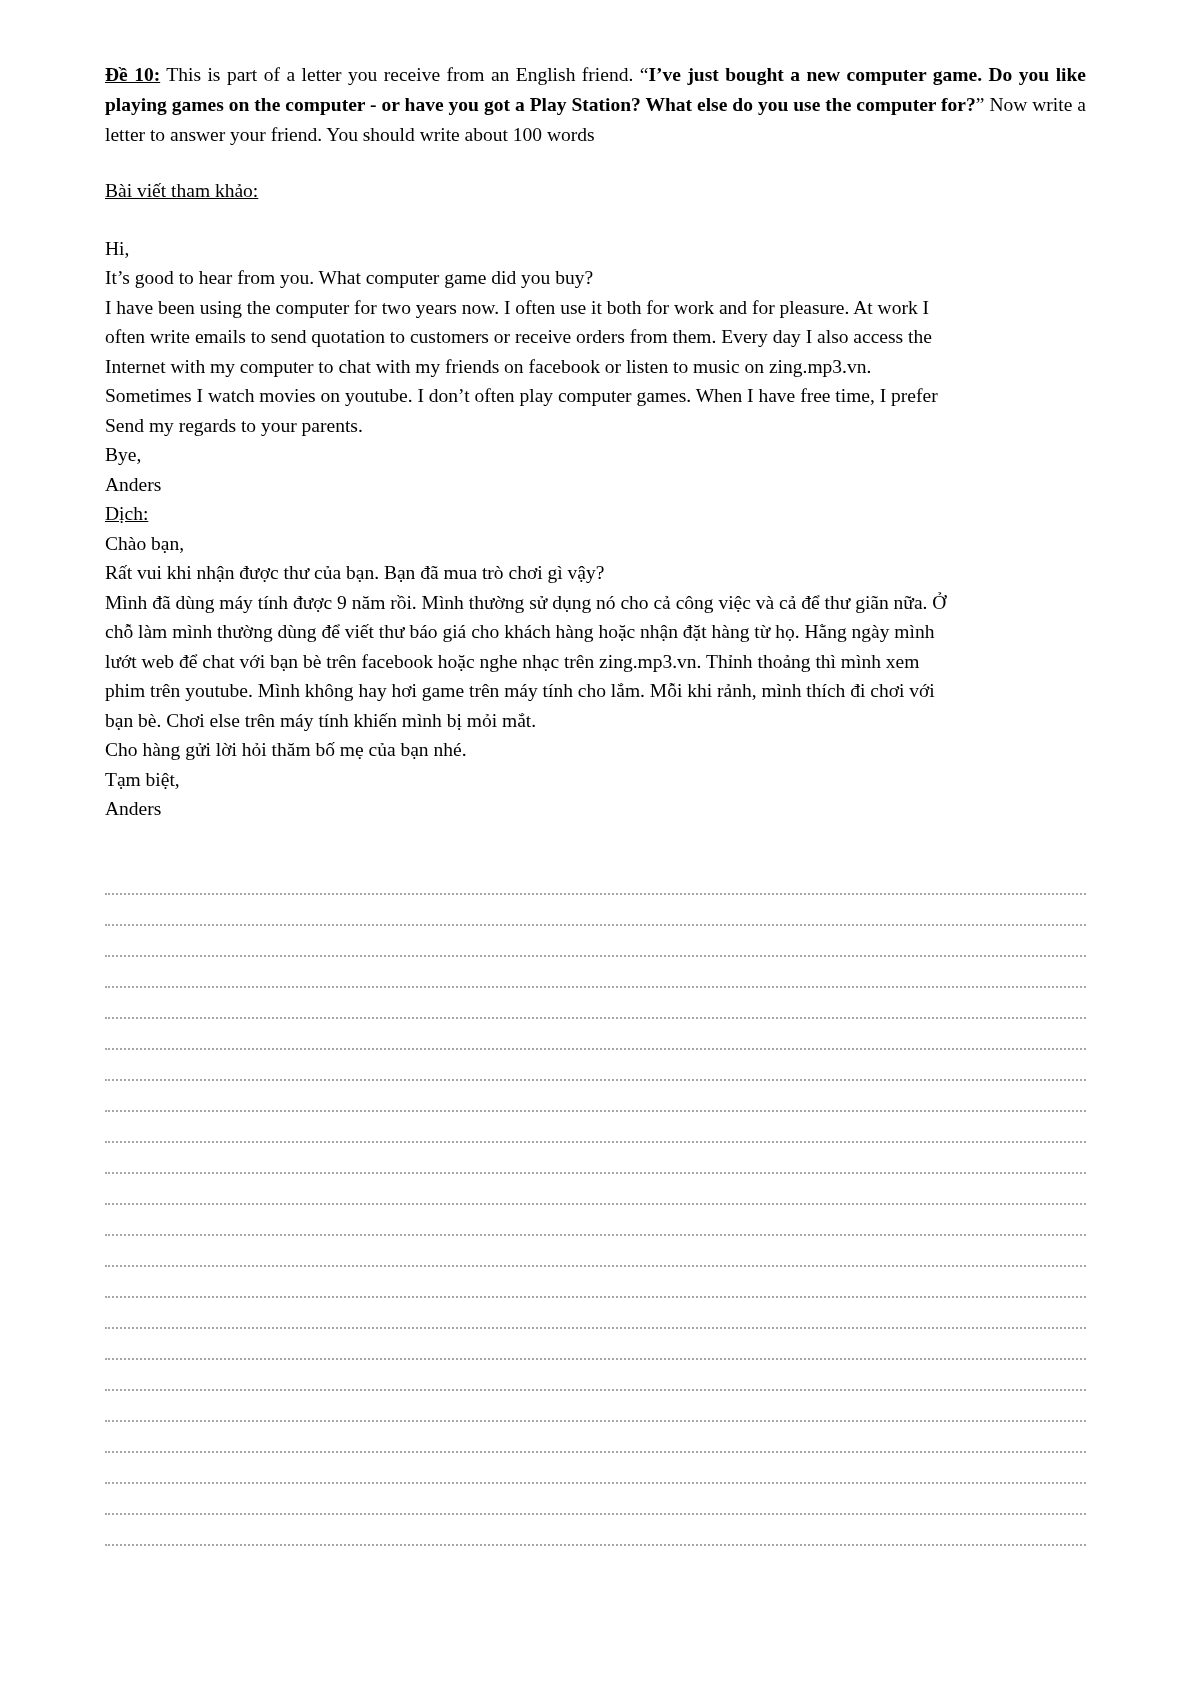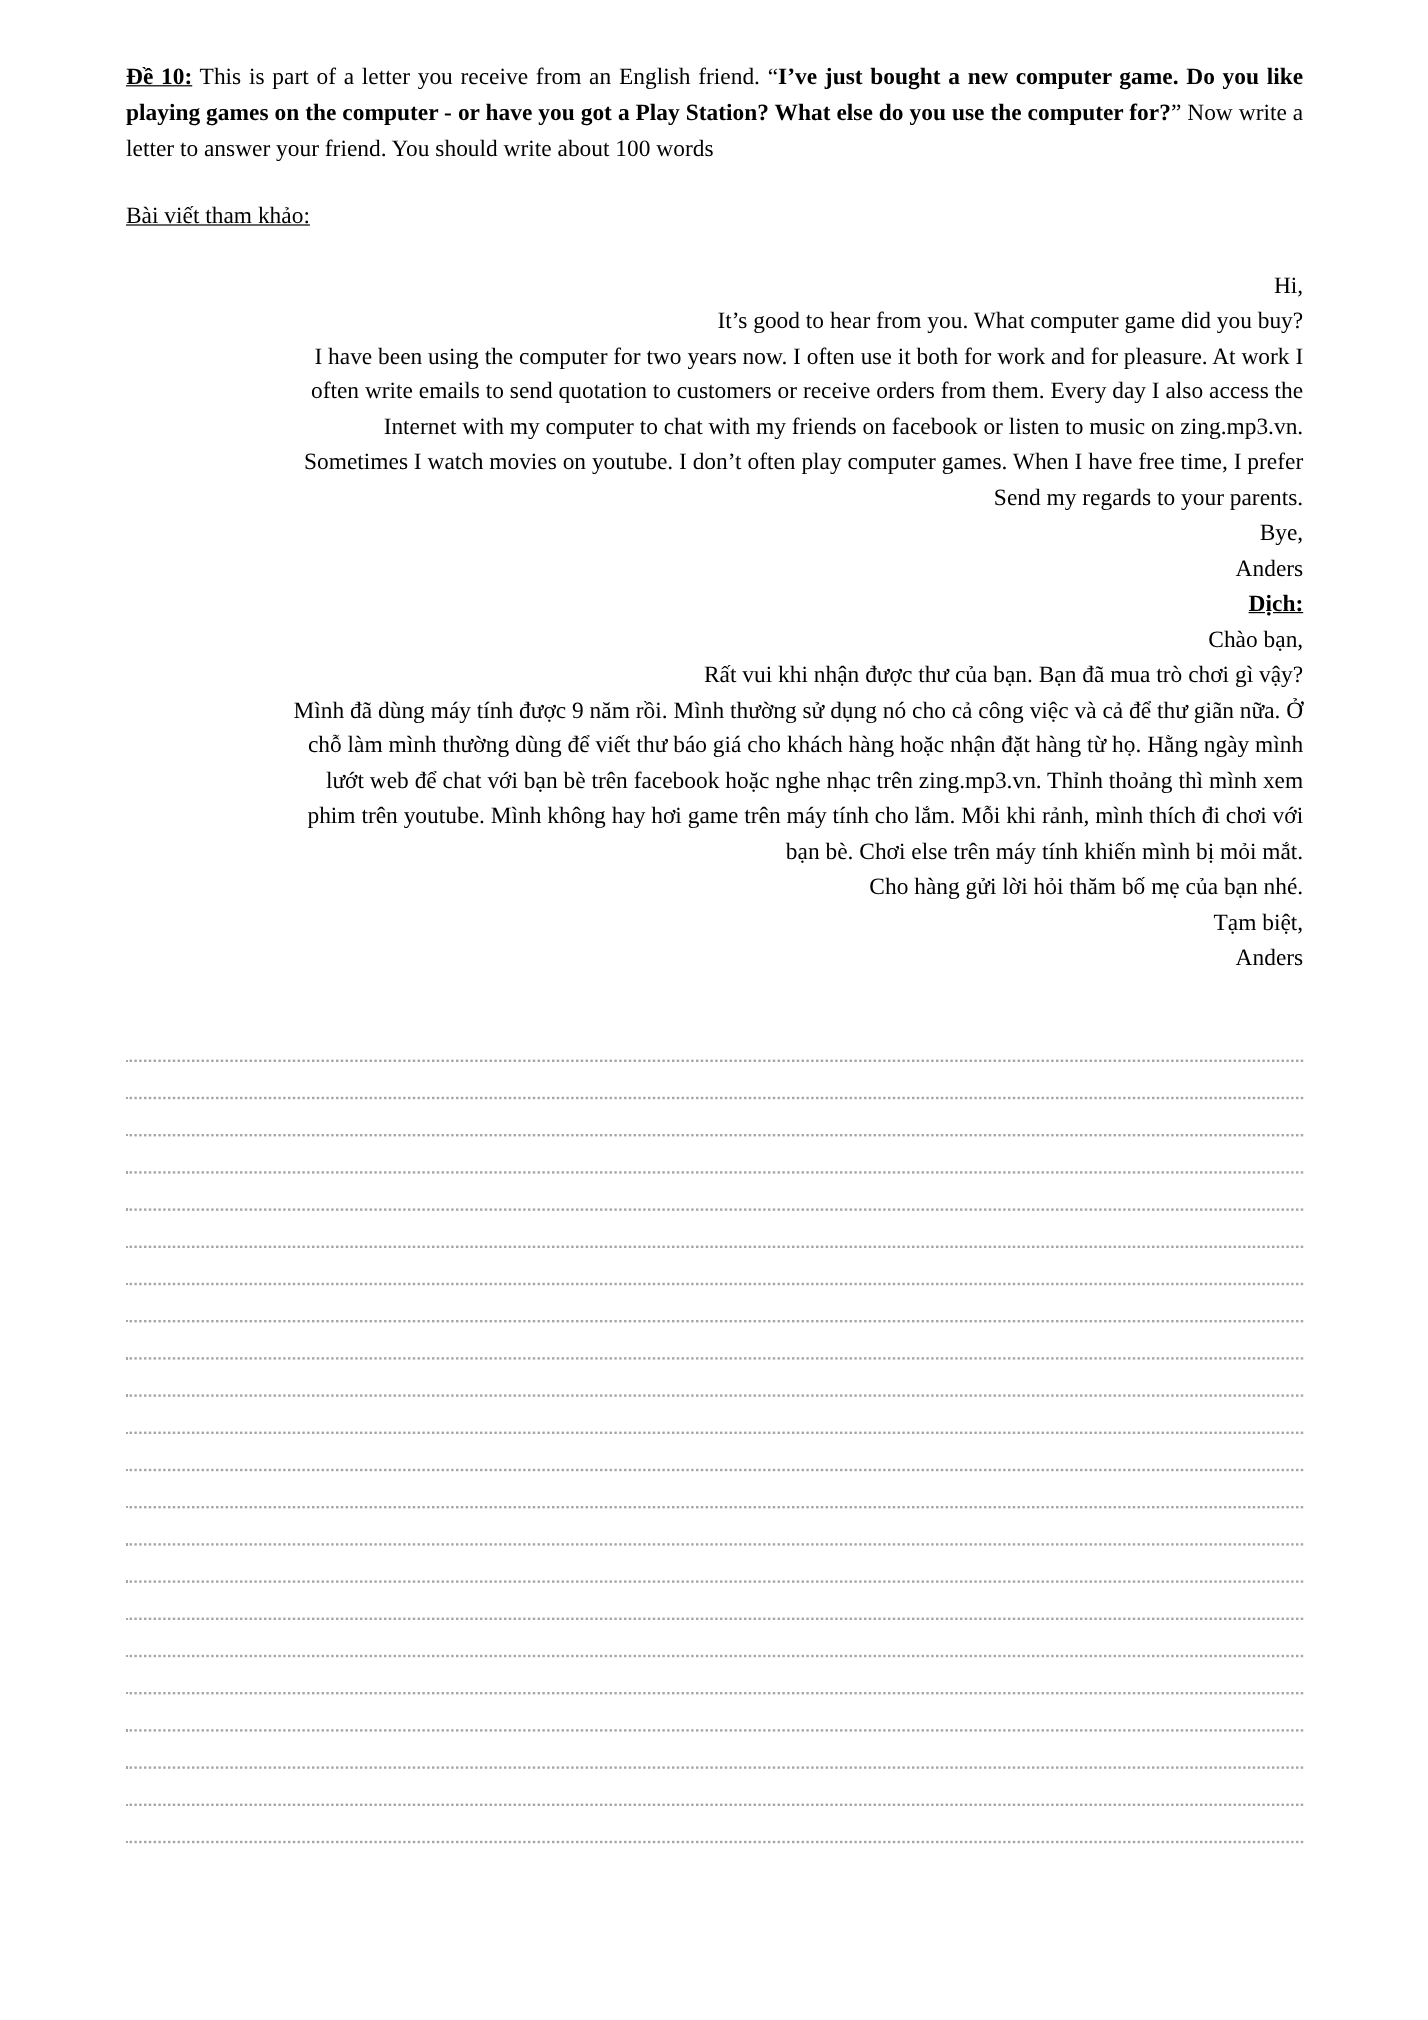--- a/index.html
+++ b/index.html
@@ -1,21 +1,21 @@
 <!DOCTYPE html>
 <html style="--rule-color: #a6a6a6; --page-bg: #ffffff; --ink: #000000;"><head>
 <meta charset="utf-8">
 <style>
   html, body { margin: 0; padding: 0; background: #ffffff; }
   .page {
     position: relative;
     width: 1190px;
     height: 1683px;
     box-sizing: border-box;
-    padding: 30px 104px 0 105px;
+    padding: 40px 104px 0 105px;
     overflow: hidden;
     background: var(--page-bg, #ffffff);
     color: var(--ink, #000000);
     font-family: "Liberation Serif", "DejaVu Serif", serif;
     font-size: 19.5px;
   }
   .prompt {
     text-align: justify;
     line-height: 30px;
   }
@@ -23,27 +23,26 @@
   .u { text-decoration: underline; }
   .section-heading {
     margin-top: 26px;
     font-weight: normal;
     text-decoration: underline;
     line-height: 30px;
   }
   .letter {
     margin-top: 28px;
     line-height: 29.5px;
-    text-align: right;
   }
   .letter .letter-line {
     white-space: nowrap;
   }
   .inline-heading {
-    font-weight: bold;
+    font-weight: normal;
     text-decoration: underline;
     line-height: 29.5px;
   }
   .writing-area {
     margin-top: 40px;
   }
   .writing-area .ruled-line {
     height: 29px;
     border-bottom: 2px dotted var(--rule-color, #a6a6a6);
   }

